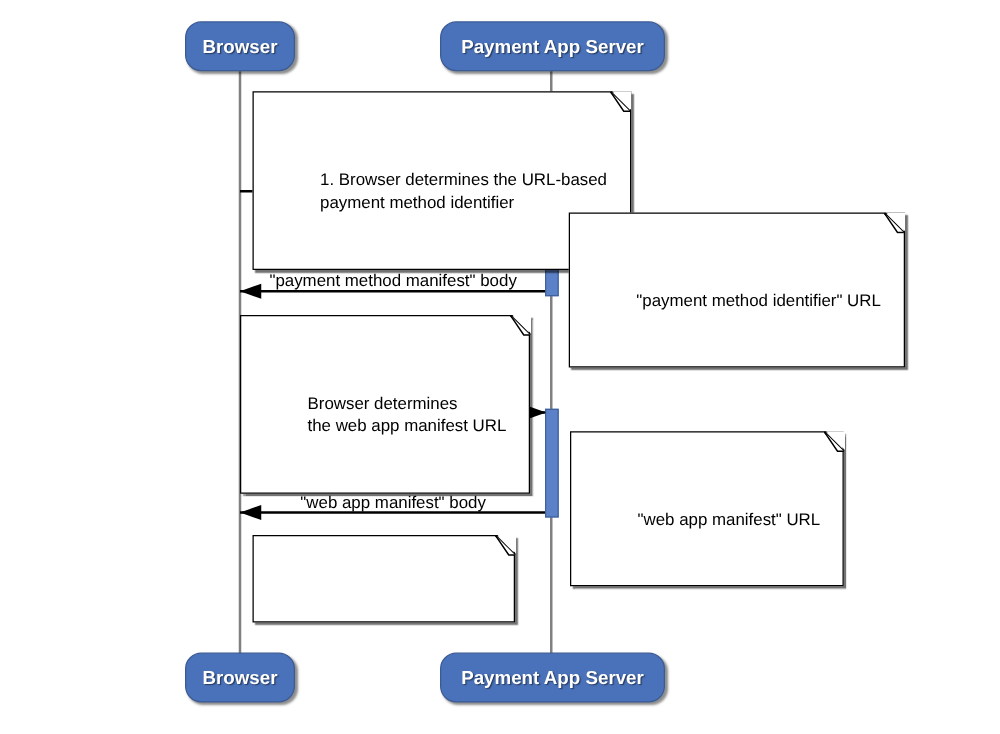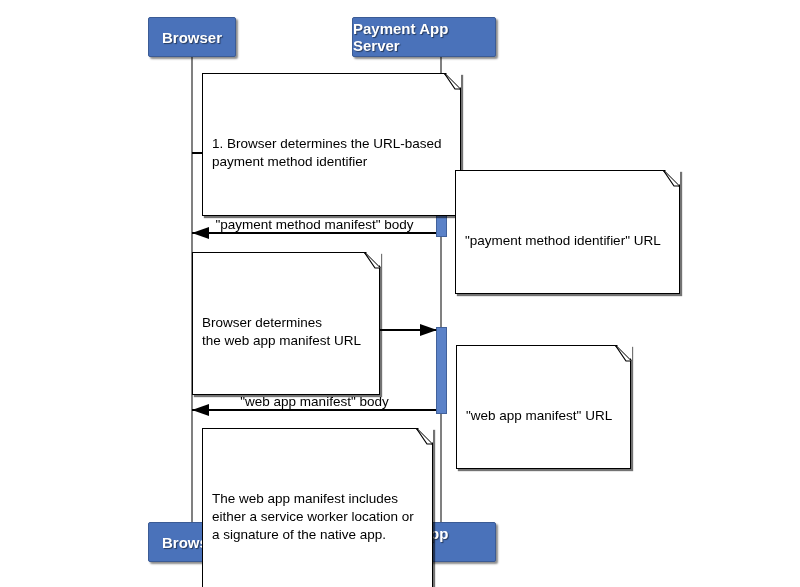--- a/index.html
+++ b/index.html
@@ -11,34 +11,34 @@
     font-family: "Liberation Sans", "DejaVu Sans", sans-serif;
     overflow: hidden;
   }
 
   
   .actor {
     position: absolute;
     height: 40px;
     background: var(--actor_fill, #4a72ba);
     border: 1px solid var(--actor_border, #3b5b95);
-    border-radius: 2px;
+    border-radius: 13px;
     box-shadow: 2px 2px 2px rgba(0,0,0,0.45);
     color: #ffffff;
     font-size: 15px;
     font-weight: bold;
     text-shadow: 1px 1px 1px rgba(0,0,0,0.5);
     display: flex;
     align-items: center;
     justify-content: center;
     box-sizing: border-box;
     z-index: 3;
   }
   .actor.browser { left: 148px; width: 88px; }
-  .actor.server  { left: 352px; width: 144px; }
+  .actor.server  { left: 352px; width: 180px; }
   .actor.top { top: 17px; }
   .actor.bottom { top: 522px; }
 
   
   .lifeline {
     position: absolute;
     top: 57px;
     width: 0;
     height: 466px;
     border-left: 2px solid var(--lifeline, #808080);
@@ -104,21 +104,21 @@
     white-space: pre;
     z-index: 4;
     box-sizing: border-box;
   }
   .note .fold {
     position: absolute;
     top: -1.5px;
     right: -1.5px;
     display: block;
   }
-  .note .note-text { display: block; padding-right: 8px; }
+  .note .note-text { display: block; padding-right: 8px; margin-left: 44px; }
 </style>
 </head>
 <body>
 
 <div class="canvas">
 
   <div class="lifeline browser"></div>
   <div class="lifeline server"></div>
 
   <div class="actor browser top">
@@ -184,23 +184,20 @@
   <div class="msg-label" style="top:394px;">"web app manifest" body</div>
   <div class="msg-line" style="top:409px;"></div>
   <div class="arrowhead left" style="top:404px;"></div>
 
   <div class="note" style="left:202px; top:428px; min-width:210px; min-height:66px;">
     <svg class="fold" width="17" height="17" viewBox="0 0 17 17">
       <polygon points="1,-1 17,-1 17,15" fill="#ffffff" stroke="none"></polygon>
       <path d="M0.5,0.5 L16,16" stroke="#000000" stroke-width="1.5" fill="none"></path>
       <path d="M0.5,0.5 L11,16 L16,16" fill="#ffffff" stroke="#000000" stroke-width="1.2"></path>
     </svg>
-    <span class="note-text">The web app manifest includes
-either a service worker location or
-a signature of the native app.</span>
   </div>
 
   <div class="actor browser bottom">
     <span>Browser</span>
   </div>
   <div class="actor server bottom">
     <span>Payment App Server</span>
   </div>
 
 </div>

